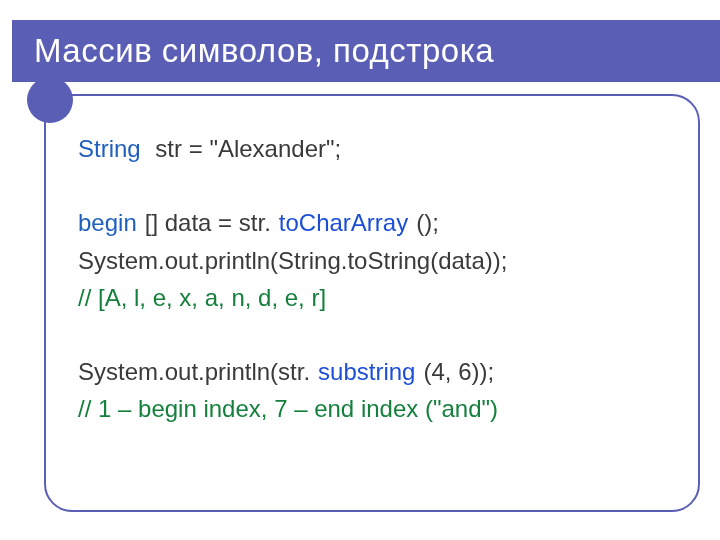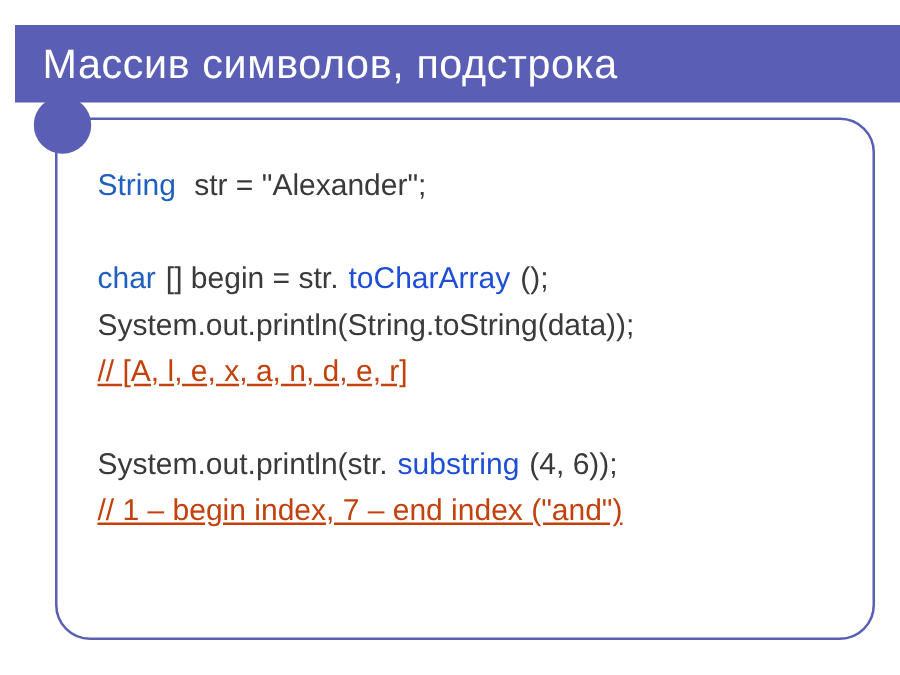--- a/index.html
+++ b/index.html
@@ -47,32 +47,32 @@
   }
   .code {
     font-family: Verdana, Geneva, sans-serif;
     font-size: 24px;
     line-height: 1.55;
     color: #3a3a3a;
     white-space: pre;
   }
   .kw   { color: #1f5fbf; font-weight: normal; }
   .call { color: #1d4ed8; }
-  .com  { color: #c2410c; text-decoration: underline; }
+  .com  { color: #15803d; }
 </style>
 </head>
 <body>
 
 <div class="header-band">
   <h1>Массив символов, подстрока</h1>
 </div>
 
 <div class="card">
   <div class="knob"></div>
   <div class="code"><span class="kw">String</span><span> str = "Alexander";</span>
 
-<span class="kw">char</span><span>[] begin = str.</span><span class="call">toCharArray</span><span>();</span>
+<span class="kw">begin</span><span>[] data = str.</span><span class="call">toCharArray</span><span>();</span>
 <span>System.out.println(String.toString(data));</span>
 <span class="com">// [A, l, e, x, a, n, d, e, r]</span>
 
 <span>System.out.println(str.</span><span class="call">substring</span><span>(4, 6));</span>
 <span class="com">// 1 – begin index, 7 – end index ("and")</span></div>
 </div>
 
 </body></html>

